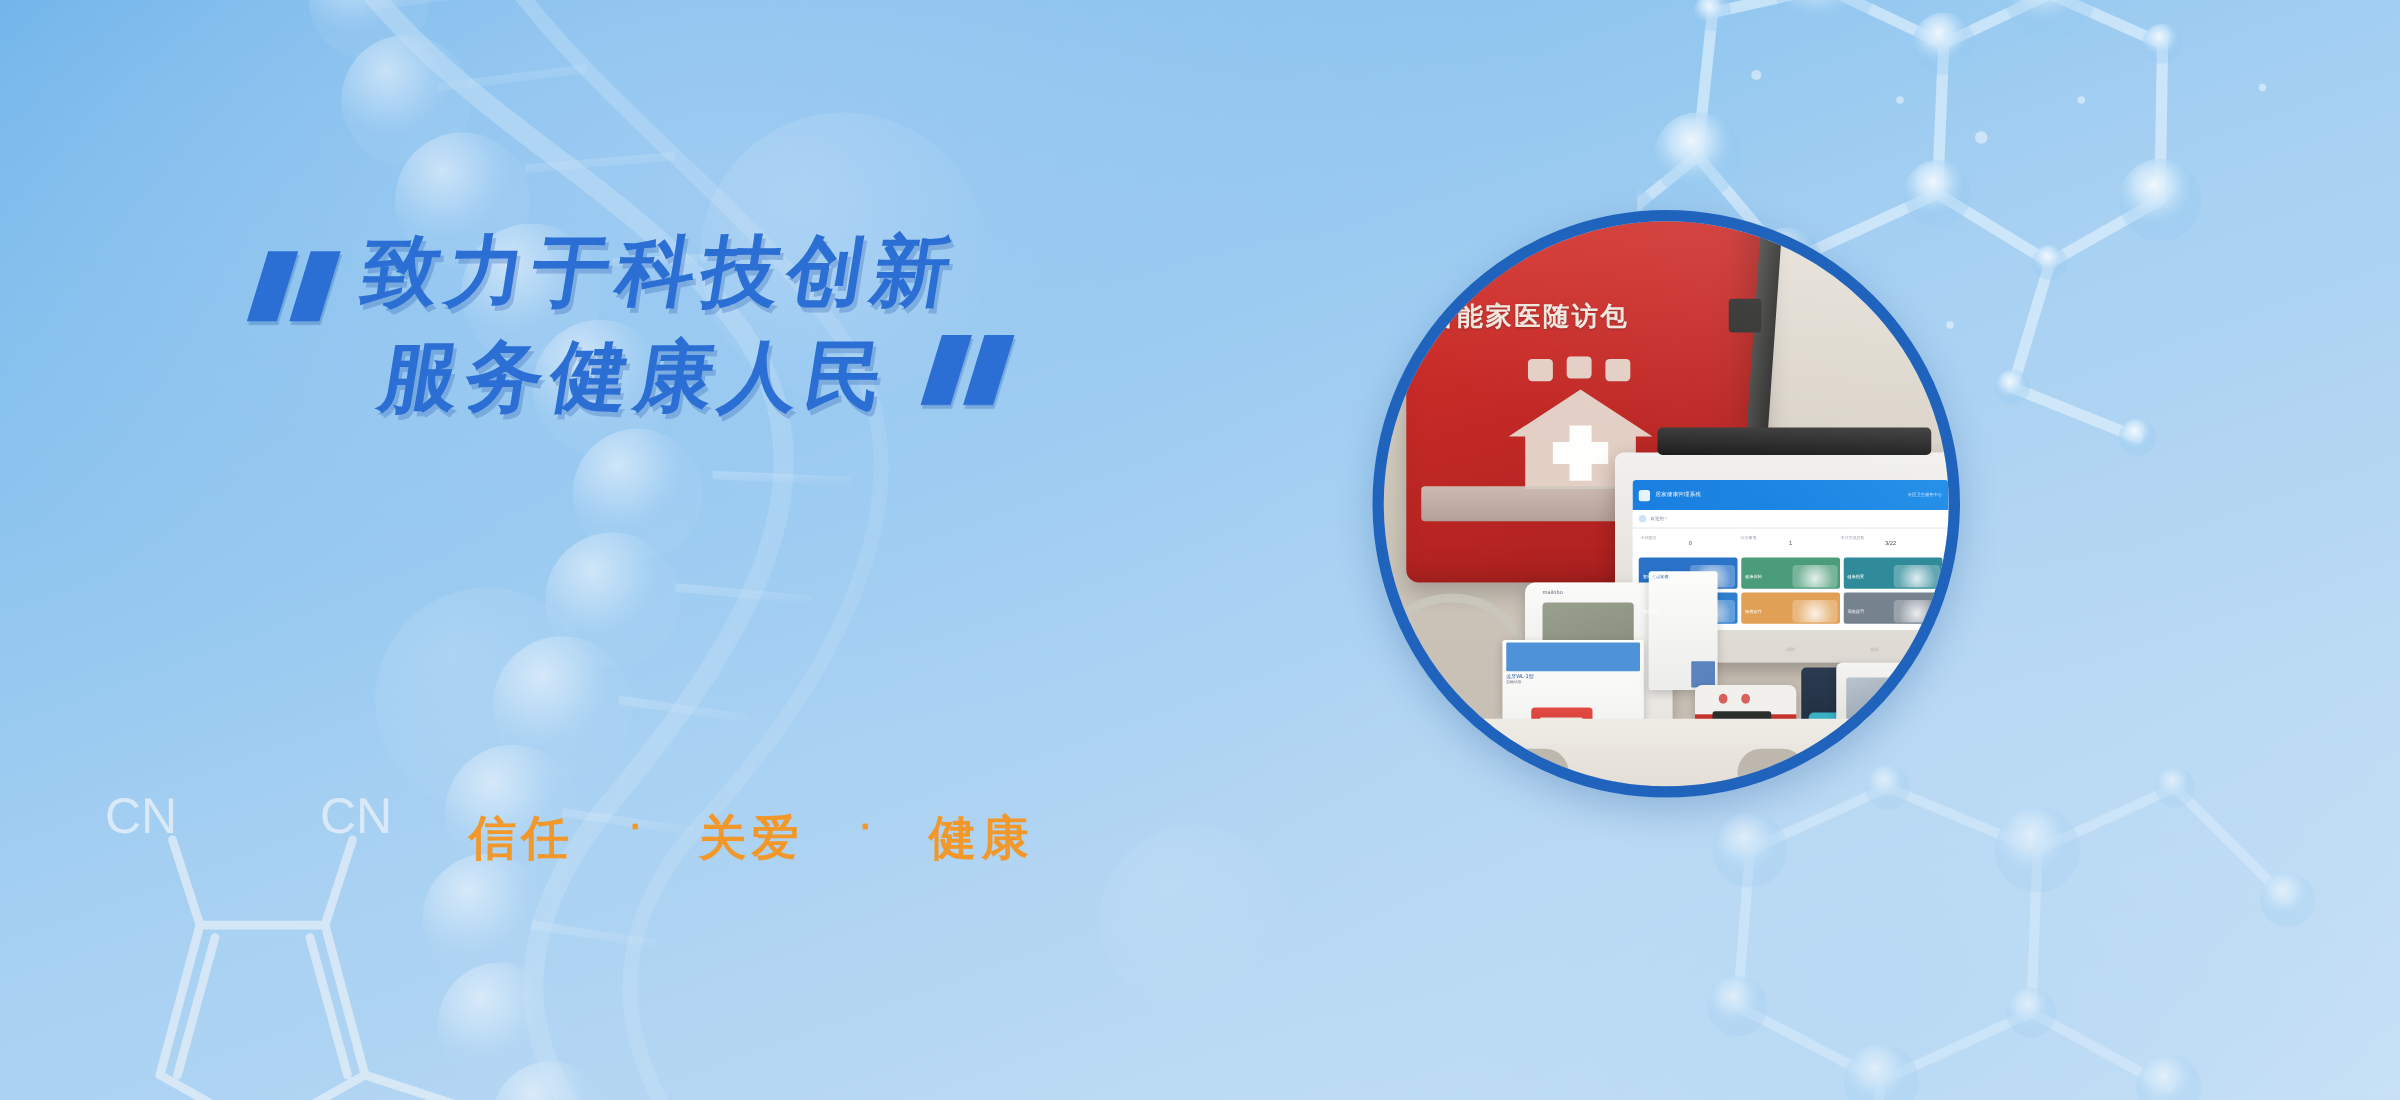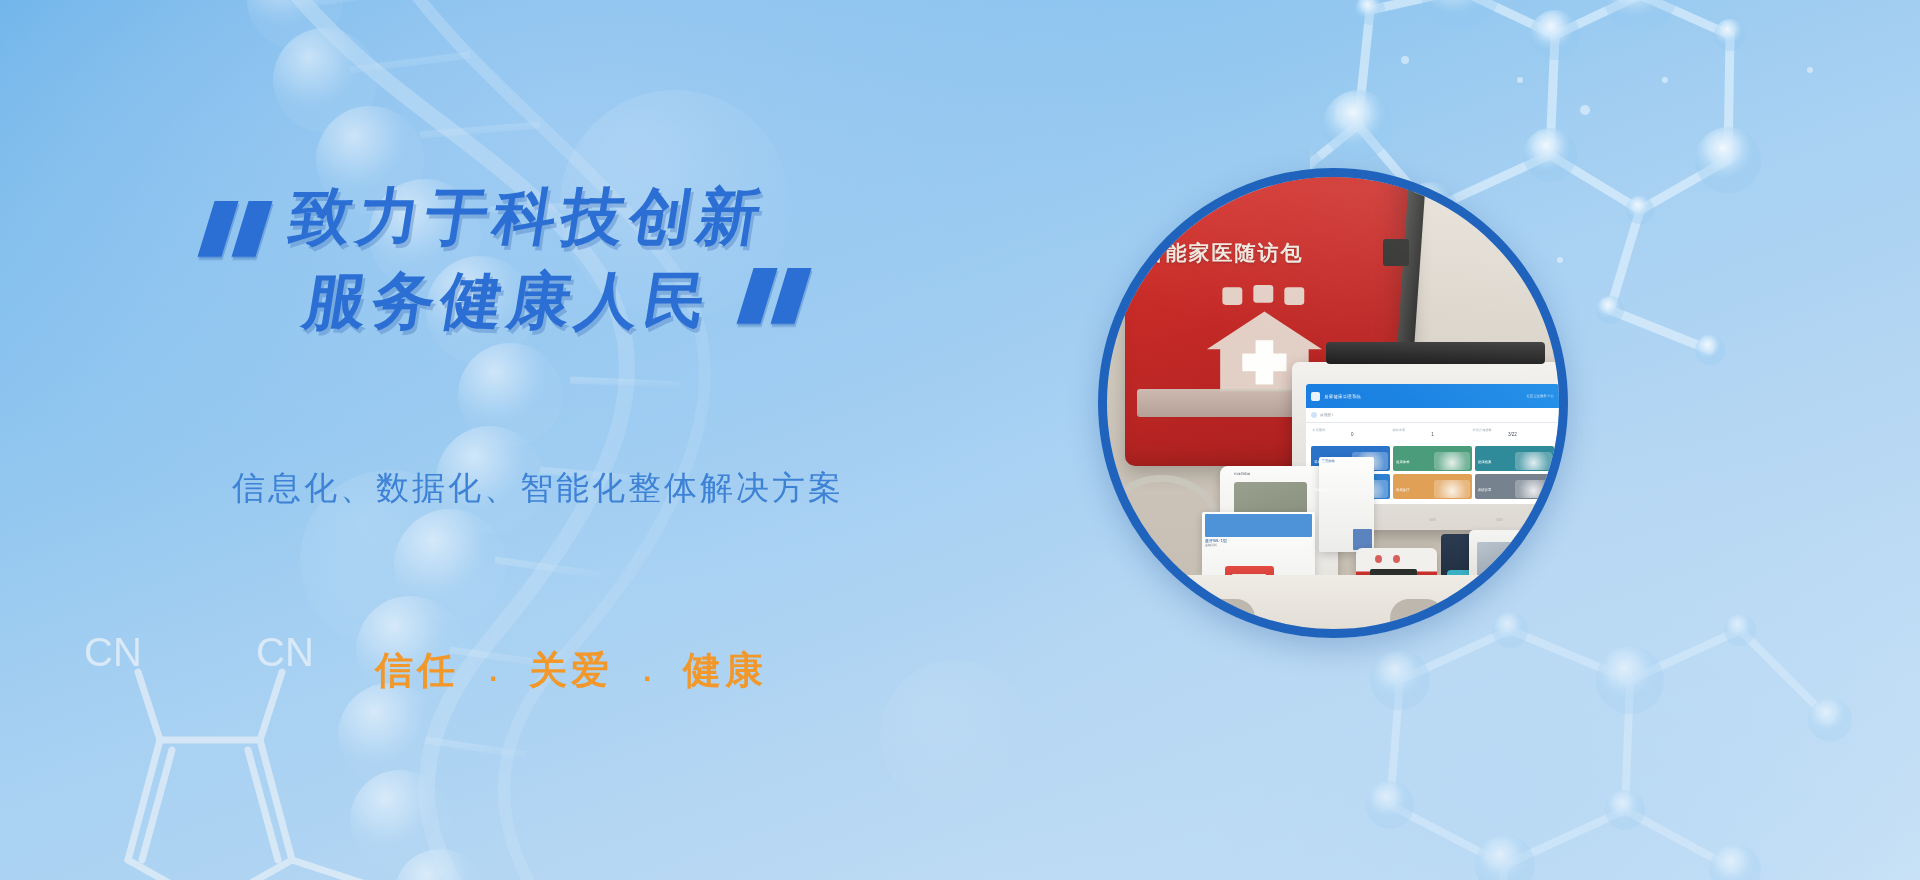--- a/index.html
+++ b/index.html
@@ -61,21 +61,21 @@
     font-family:"DejaVu Sans","Liberation Sans",sans-serif;
   }
   .subtitle-en {
     position:absolute; left:236px; top:535px;
     font-size:19.5px; color:#6fa4de; letter-spacing:.3px;
     font-family:"Liberation Sans",sans-serif;
   }
 
   .tagline {
     position:absolute; left:375px; top:645px;
-    display:flex; align-items:flex-end; gap:30px;
+    display:flex; align-items:flex-start; gap:45px;
   }
   .tagline-word {
     font-size:38px; font-weight:bold; color:#f2982b; letter-spacing:4px;
     font-family:"DejaVu Sans","Liberation Sans",sans-serif;
   }
   .tagline-dot { font-size:30px; color:#f2982b; font-weight:bold; }
 
   
   .photo-wrap {
     position:absolute; left:1098px; top:168px; width:470px; height:470px;
@@ -402,21 +402,20 @@
       </div>
       <div class="headline-row row2">
         <span class="headline-text">服务健康人民</span>
         <span class="quote-mark quote-close">
           <i class="a"></i>
             <i class="b"></i>
         </span>
       </div>
     </div>
 
-    <div class="subtitle-cn">信息化、数据化、智能化整体解决方案</div>
 
 
     <div class="tagline">
       <span class="tagline-word">信任</span>
       <span class="tagline-dot">·</span>
       <span class="tagline-word">关爱</span>
       <span class="tagline-dot">·</span>
       <span class="tagline-word">健康</span>
     </div>
   </div>

